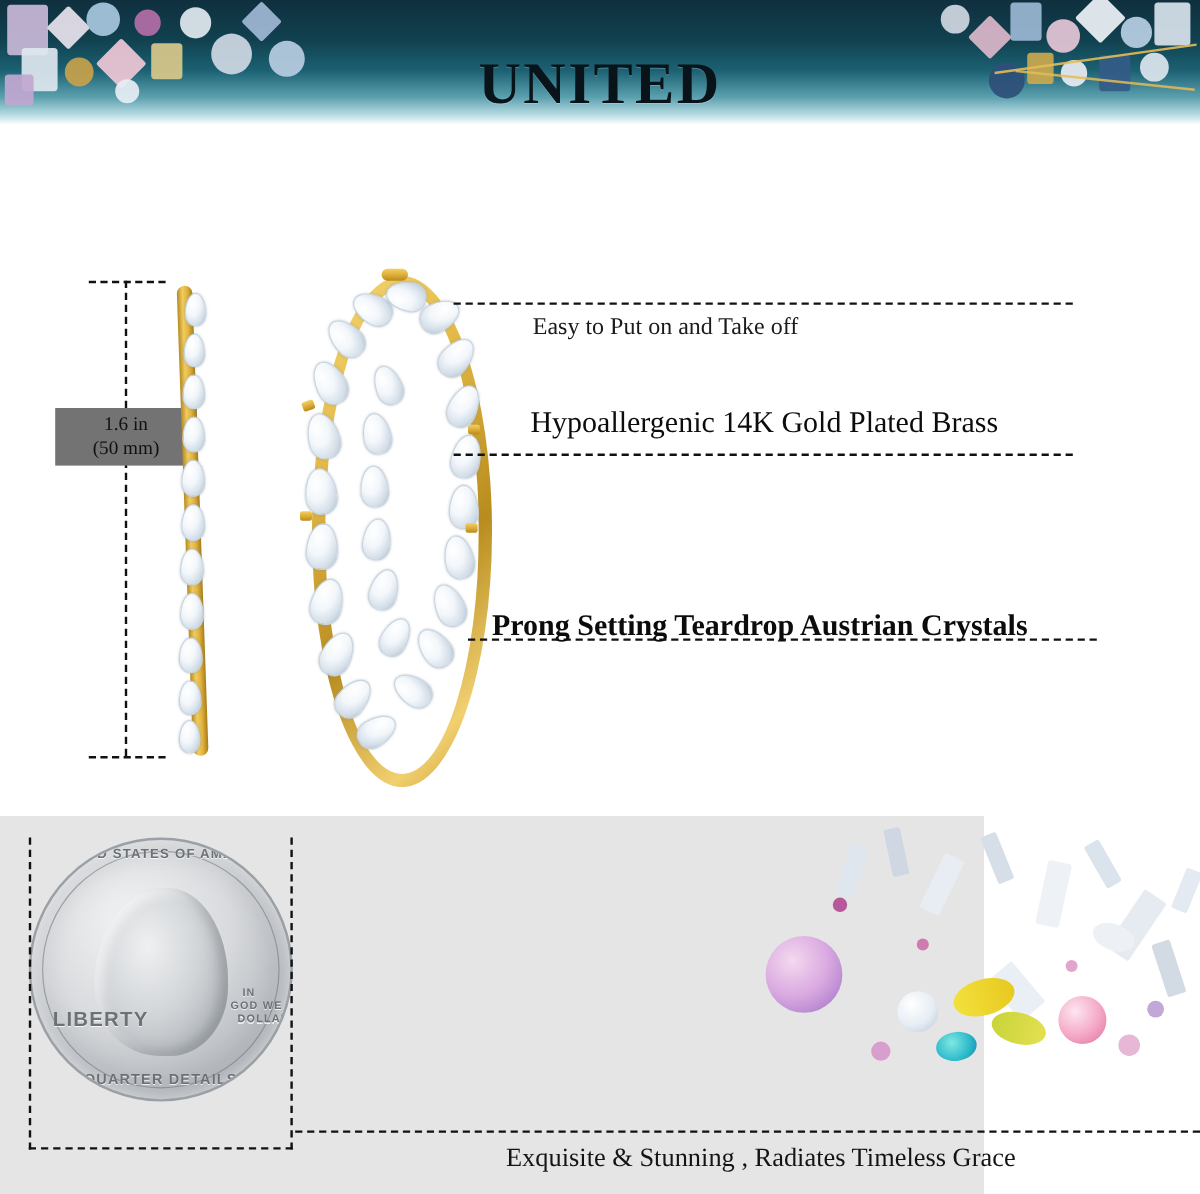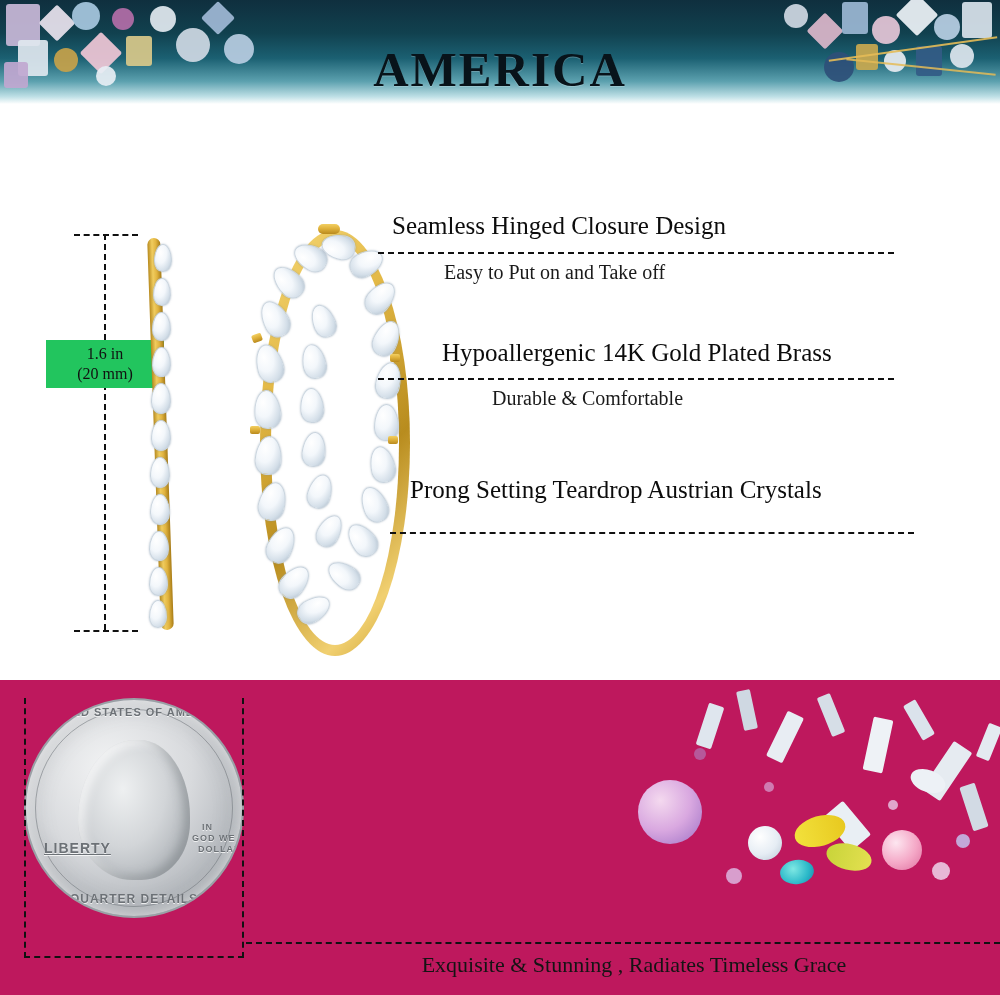--- a/index.html
+++ b/index.html
@@ -104,22 +104,22 @@
   }
   .rule {
     position: absolute;
     border-top: 2px dashed #111;
   }
 
   
   .bottom {
     position: absolute;
     left: 0; top: 680px;
-    width: 1000px; height: 315px;
-    background: #be185d;
+    width: 820px; height: 315px;
+    background: #e5e5e5;
   }
   .coin-box {
     position: absolute;
     left: 24px; top: 18px;
     width: 224px; height: 224px;
   }
   .coin {
     position: absolute;
     left: 0; top: 0;
     width: 216px; height: 216px;
@@ -254,31 +254,31 @@
     <div class="gem rect" style="left:962px;top:2px;   width:30px; height:36px; background:#d9e3ec;"></div>
     <div class="gem" style="left:824px;top:52px;  width:30px; height:30px; background:#2e4f78;"></div>
     <div class="gem rect" style="left:856px;top:44px;  width:22px; height:26px; background:#caa94f;"></div>
     <div class="gem" style="left:884px;top:50px;  width:22px; height:22px; background:#e8edf2;"></div>
     <div class="gem rect" style="left:916px;top:46px;  width:26px; height:30px; background:#335b86;"></div>
     <div class="gem" style="left:950px;top:44px;  width:24px; height:24px; background:#dde6ee;"></div>
 
     <div style="position:absolute;left:828px;top:48px;width:170px;height:2px;background:#e4bb57;transform:rotate(-8deg);opacity:.9;"></div>
     <div style="position:absolute;left:846px;top:66px;width:150px;height:2px;background:#e4bb57;transform:rotate(6deg);opacity:.85;"></div>
 
-    <h1 class="header-title">AMERICA</h1>
+    <h1 class="header-title">UNITED</h1>
   </div>
 
   <div class="content">
 
     <div class="meas-line" style="left:74px; top:130px; width:64px;"></div>
     <div class="meas-line" style="left:74px; top:526px; width:64px;"></div>
     <div class="meas-vline" style="left:104px; top:130px; height:396px;"></div>
-    <div class="meas-label" style="left:46px; top:236px; width:118px; background:#22c55e; padding:4px 0;">
+    <div class="meas-label" style="left:46px; top:236px; width:118px; background:#737373; padding:4px 0;">
       <div>1.6 in</div>
-      <div>(20 mm)</div>
+      <div>(50 mm)</div>
     </div>
 
     <div class="hoop-wrap" style="left:130px; top:130px; width:70px; height:400px;">
       <div class="prong" style="left:24px; top:4px; width:13px; height:392px; border-radius:7px; background:linear-gradient(90deg,#b78a1f 0%,#f0cc5e 35%,#e2b43f 65%,#a87c17 100%); transform:rotate(-2deg);"></div>
       <div class="stone" style="left:24px; top:10px;  width:16px; height:26px; border-radius:50% 50% 48% 48% / 62% 62% 38% 38%;"></div>
       <div class="stone" style="left:23px; top:44px;  width:16px; height:26px; border-radius:50% 50% 48% 48% / 62% 62% 38% 38%;"></div>
       <div class="stone" style="left:22px; top:78px;  width:17px; height:27px; border-radius:50% 50% 48% 48% / 62% 62% 38% 38%;"></div>
       <div class="stone" style="left:22px; top:113px; width:17px; height:28px; border-radius:50% 50% 48% 48% / 62% 62% 38% 38%;"></div>
       <div class="stone" style="left:21px; top:149px; width:18px; height:29px; border-radius:50% 50% 48% 48% / 62% 62% 38% 38%;"></div>
       <div class="stone" style="left:21px; top:186px; width:18px; height:29px; border-radius:50% 50% 48% 48% / 62% 62% 38% 38%;"></div>
@@ -325,40 +325,38 @@
       <div class="stone" style="left:68px; top:292px; width:21px; height:32px; border-radius:50% 50% 46% 46% / 64% 64% 36% 36%; transform:rotate(28deg);"></div>
       <div class="stone" style="left:62px; top:82px;  width:21px; height:32px; border-radius:50% 50% 46% 46% / 64% 64% 36% 36%; transform:rotate(-22deg);"></div>
 
       <div class="prong" style="left:2px;  top:112px; width:10px; height:8px; transform:rotate(-20deg);"></div>
       <div class="prong" style="left:0px;  top:204px; width:10px; height:8px;"></div>
       <div class="prong" style="left:140px;top:132px; width:10px; height:8px;"></div>
       <div class="prong" style="left:138px;top:214px; width:10px; height:8px;"></div>
       <div class="prong" style="left:68px; top:2px;   width:22px; height:10px; border-radius:5px;"></div>
     </div>
 
-    <div class="feat-title" style="left:392px; top:108px;">Seamless Hinged Closure Design</div>
     <div class="rule" style="left:378px; top:148px; width:516px;"></div>
     <div class="feat-sub" style="left:444px; top:157px;">Easy to Put on and Take off</div>
 
     <div class="feat-title" style="left:398px; top:235px;margin-left:44px;">Hypoallergenic 14K Gold Plated Brass</div>
     <div class="rule" style="left:378px; top:274px; width:516px;"></div>
-    <div class="feat-sub" style="left:492px; top:283px;">Durable &amp; Comfortable</div>
-
-    <div class="feat-title" style="left:410px; top:372px;">Prong Setting Teardrop Austrian Crystals</div>
+
+    <div class="feat-title" style="left:410px; top:404px;font-weight:bold;">Prong Setting Teardrop Austrian Crystals</div>
     <div class="rule" style="left:390px; top:428px; width:524px;"></div>
   </div>
 
   <div class="bottom">
 
     <div class="coin-box">
       <div class="coin">
         <div class="coin-inner-ring"></div>
         <div class="coin-bust"></div>
         <div class="coin-text coin-arc-top">UNITED STATES OF AMERICA</div>
-        <div class="coin-text" style="left:18px; top:140px; font-size:14px;text-decoration:underline;">LIBERTY</div>
+        <div class="coin-text" style="left:18px; top:140px; font-size:17px;">LIBERTY</div>
         <div class="coin-text" style="left:176px; top:122px; font-size:9px;">IN</div>
         <div class="coin-text" style="left:166px; top:133px; font-size:9px;">GOD WE</div>
         <div class="coin-text" style="left:172px; top:144px; font-size:9px;">DOLLAR</div>
         <div class="coin-text coin-arc-bottom">QUARTER DETAILS</div>
       </div>
     </div>
     <div class="coin-measure-frame"></div>
 
     <div style="position:absolute; left:636px; top:4px; width:364px; height:220px;">
       <div class="crystal sharp" style="left:66px; top:20px;  width:16px; height:44px; background:#dfe6ee; transform:rotate(18deg);"></div>

